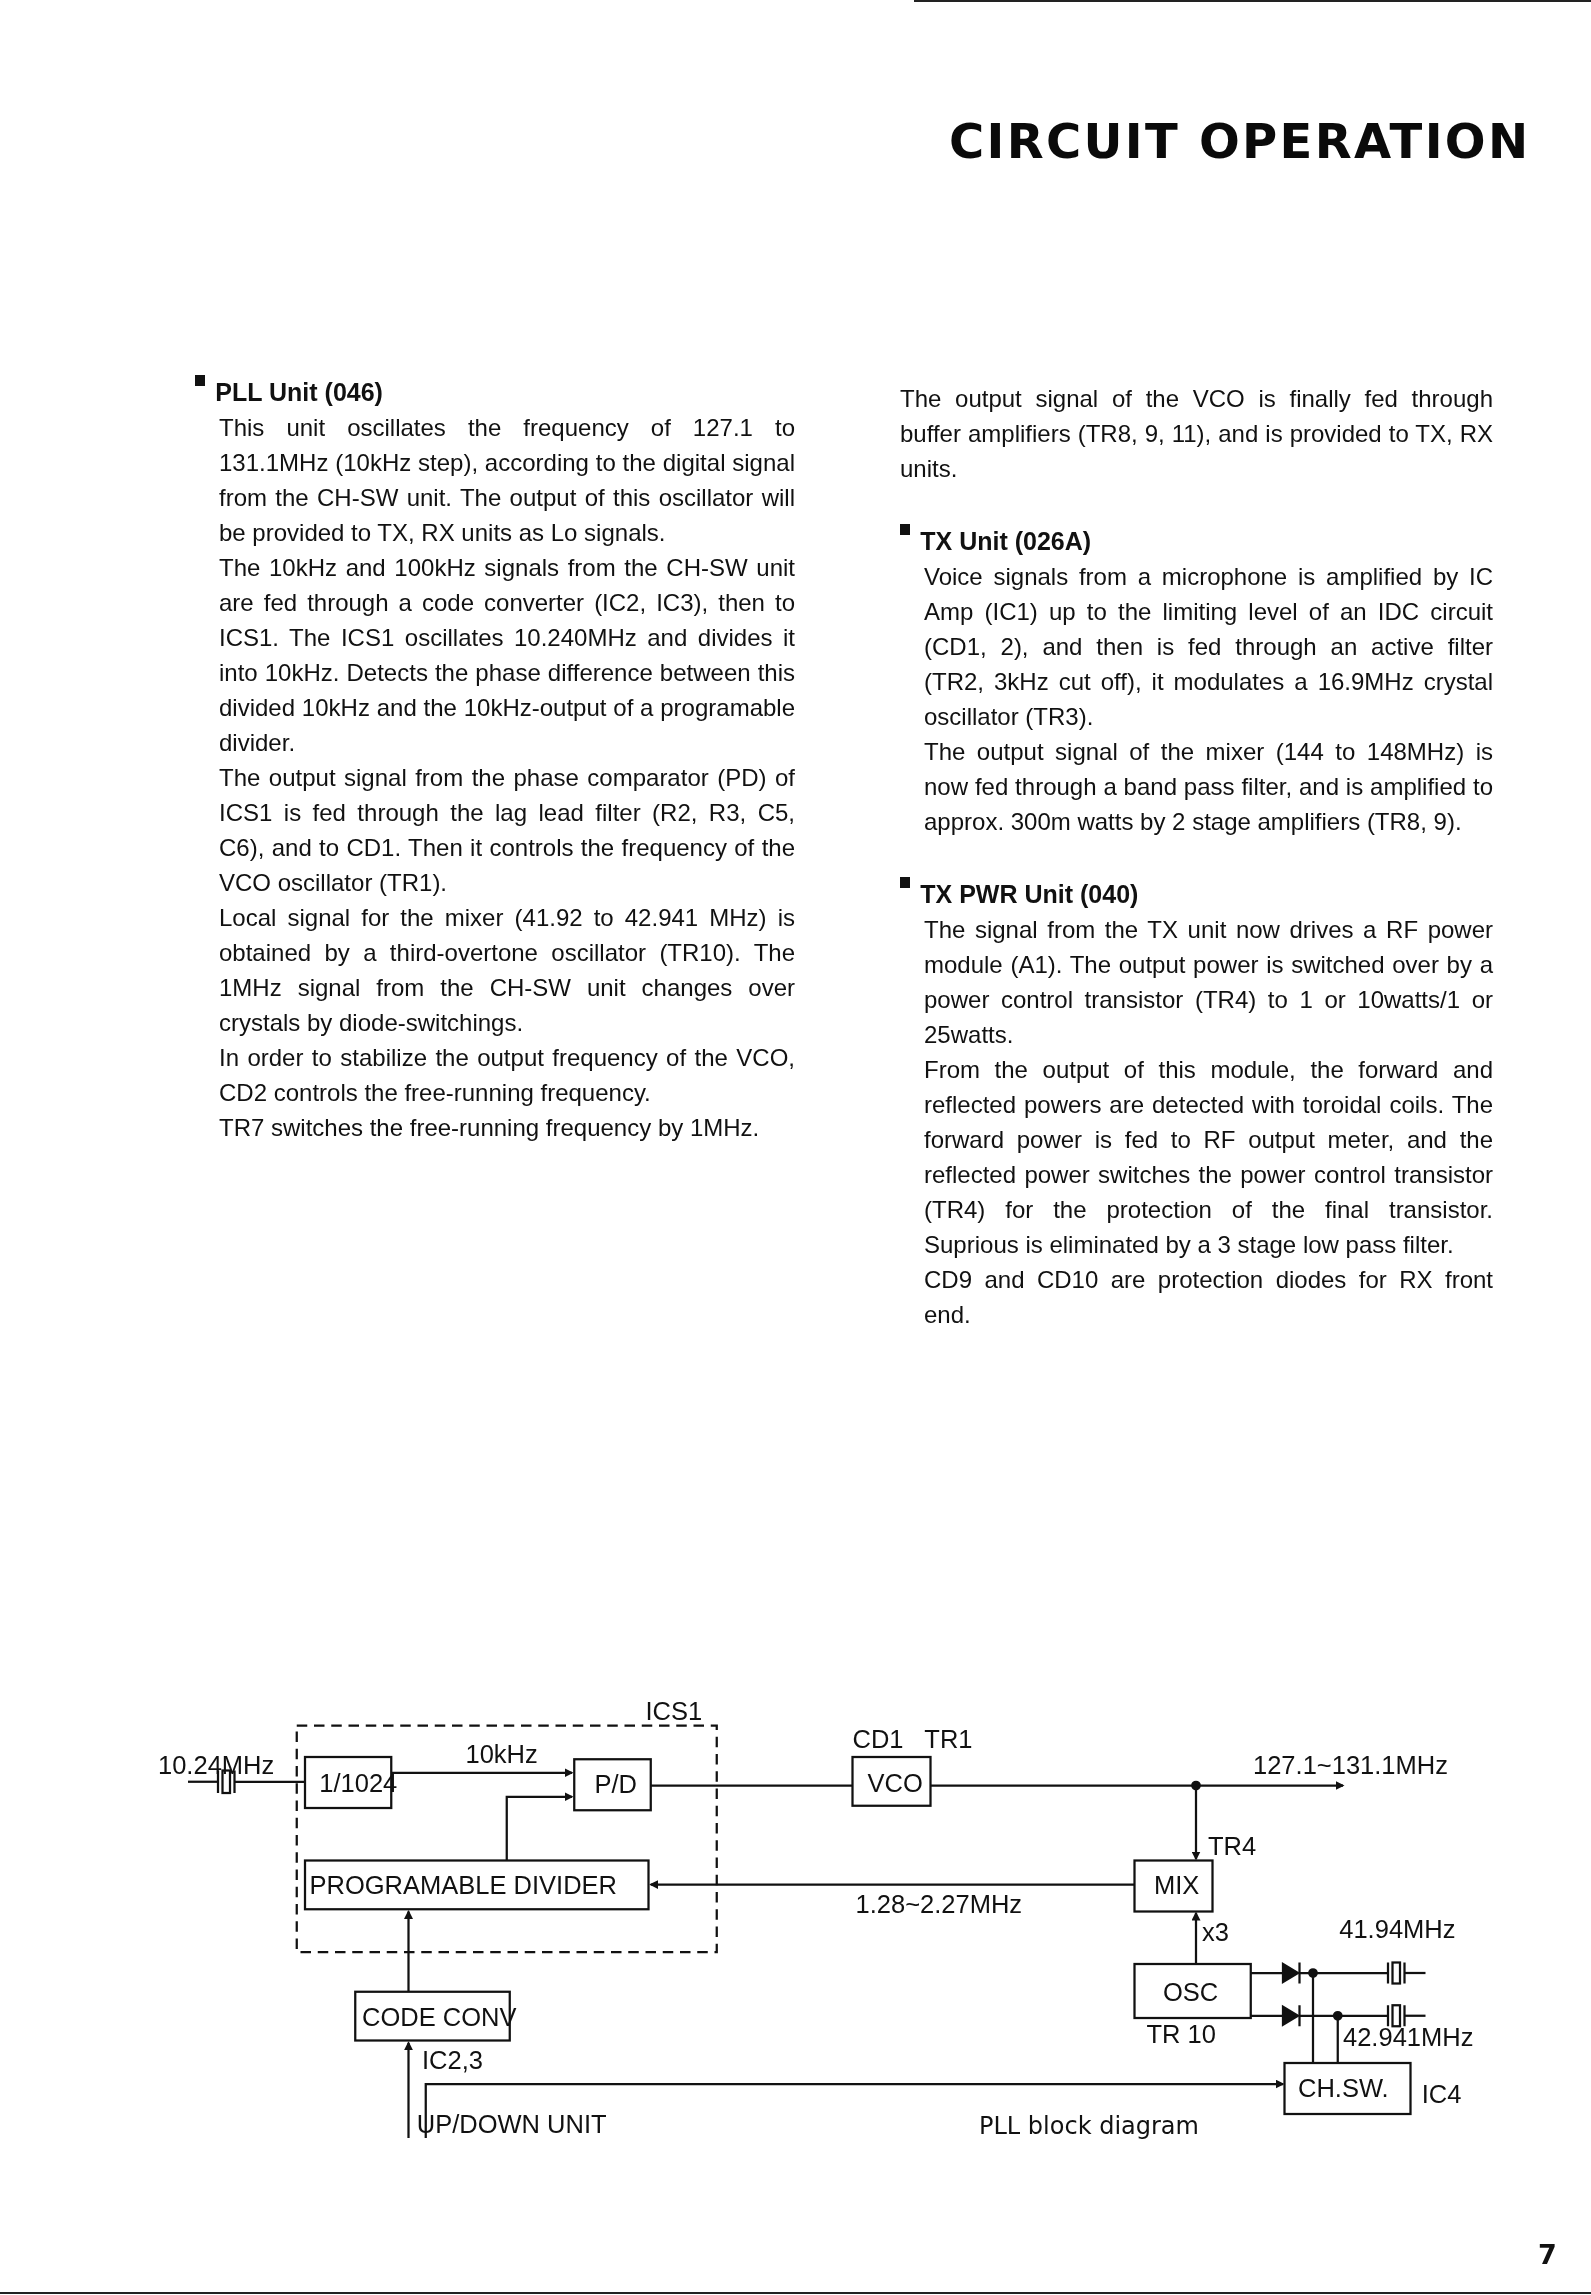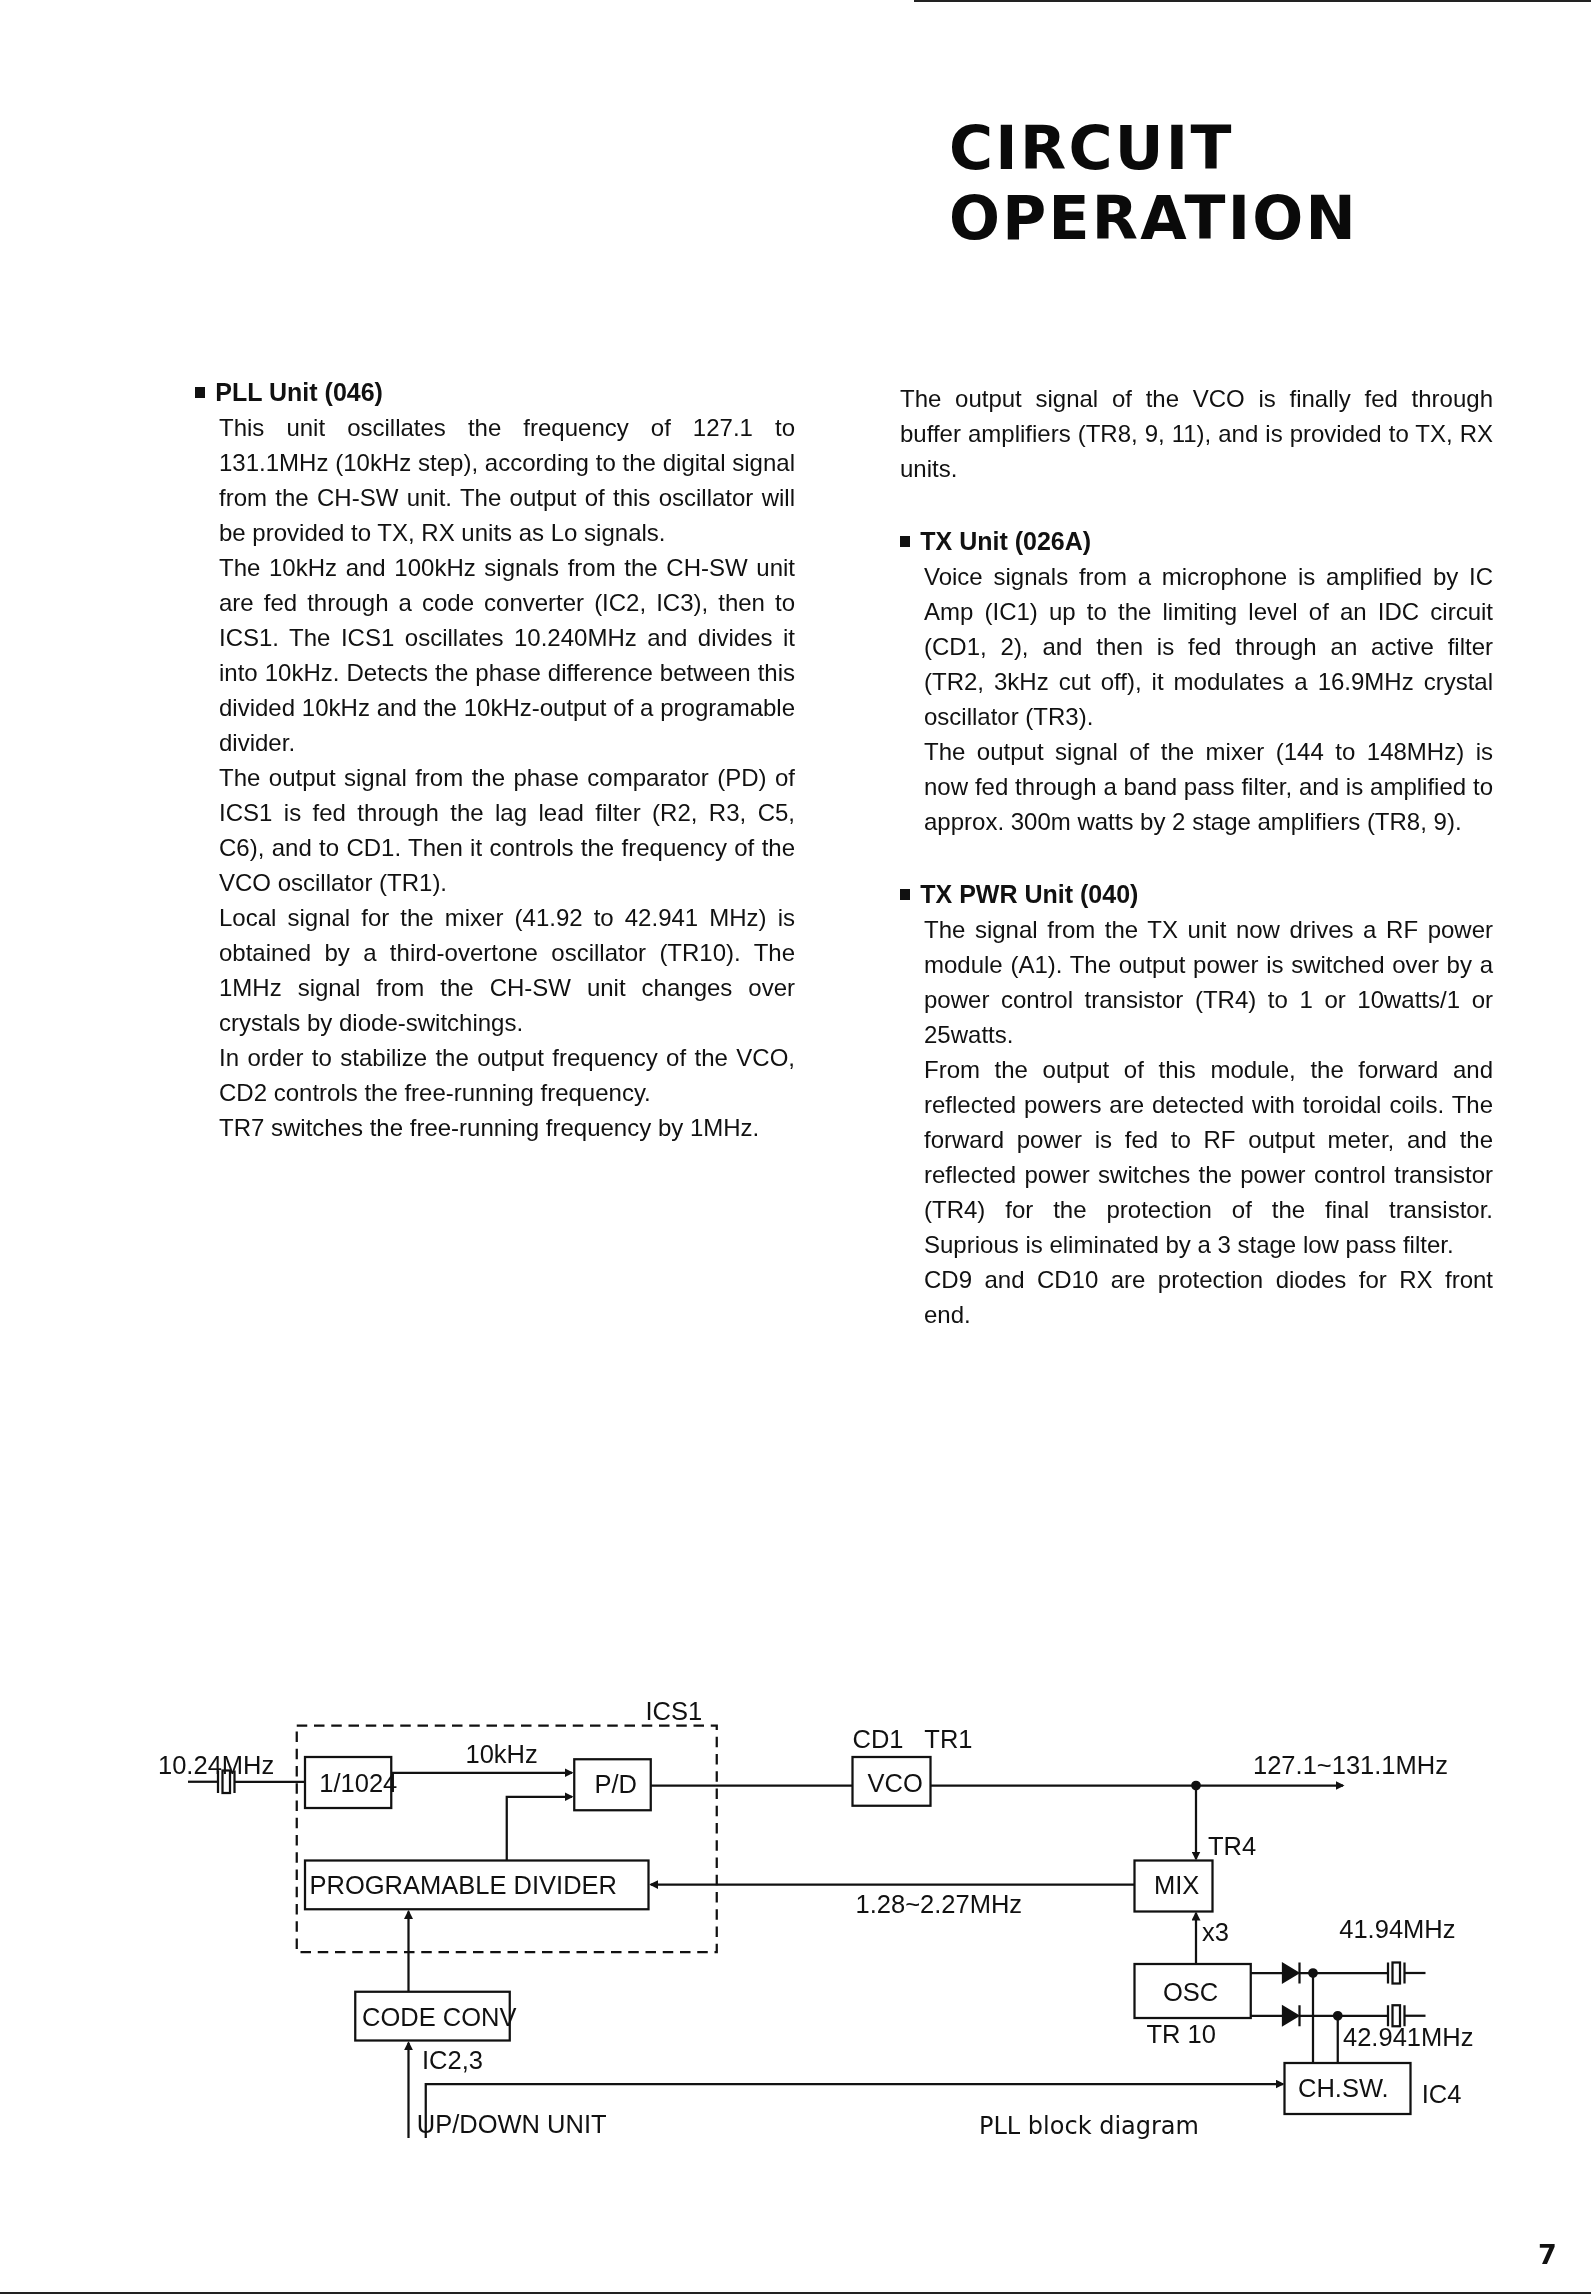--- a/index.html
+++ b/index.html
@@ -14,36 +14,36 @@
       position: absolute; left: 914px; top: 0; width: 677px; height: 2.3px;
       background: #222;
     }
     .bottom-rule {
       position: absolute; left: 0; top: 2292px; width: 1591px; height: 2.3px;
       background: #222;
     }
     .page-title {
       position: absolute; left: 949px; top: 113px;
       font-family: "DejaVu Sans", sans-serif;
-      font-weight: bold; font-size: 60px; letter-spacing: 2.3px;
+      font-weight: bold; font-size: 48px; letter-spacing: 2.3px;
       color: #0a0a0a;
     }
     .column {
       position: absolute; top: 375px; width: 600px;
       font-size: 24px; line-height: 35px;
       text-align: justify;
     }
     .col-left { left: 195px; }
     .col-right { left: 900px; top: 381px; width: 593px; }
     .para { margin: 0; }
     .intro { margin-bottom: 38px; }
     .section { margin-bottom: 38px; }
     .section-head {
       font-weight: bold; font-size: 25px; line-height: 35px;
-      display: flex; align-items: center;
+      display: flex; 
       margin-left: 0;
     }
     .bullet {
       display: inline-block; width: 9.8px; height: 11.3px; background: #111;
       margin-right: 10.5px;
     }
     .section-body { padding-left: 24px; }
     .diagram {
       position: absolute; left: 158px; top: 1688px; width: 1365px; height: 465px;
     }

